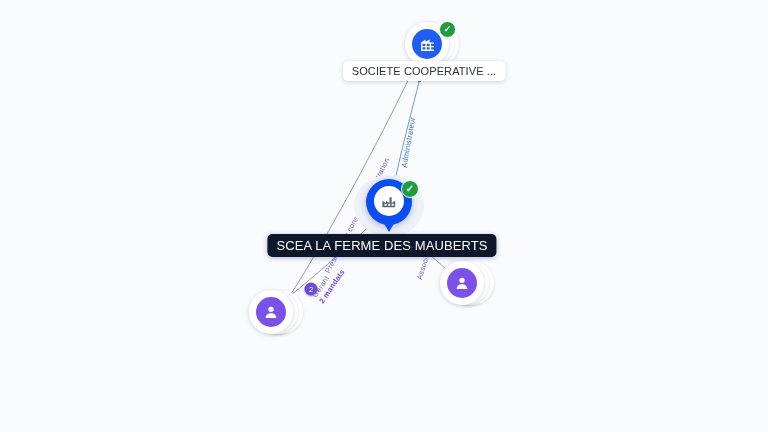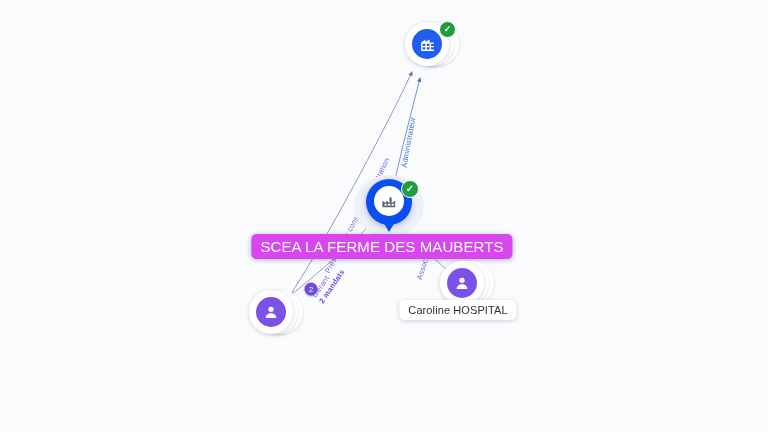--- a/index.html
+++ b/index.html
@@ -85,23 +85,23 @@
     border-radius:5px;
     padding:4px 9px;
     font-size:11px;
     letter-spacing:.1px;
   }
   .label-plain{
     background:#ffffff;color:#2c3038;
     box-shadow:0 1px 4px rgba(40,50,80,.22);
   }
   .label-focus{
-    background:#d946ef;color:#ffffff;
+    background:#0f172a;color:#ffffff;
     box-shadow:0 1px 5px rgba(20,50,130,.35);
-    font-size:15px;
+    font-size:13px;
   }
 
   
   .edge-label{
     position:absolute;
     font-size:7.5px;
     white-space:nowrap;
     transform-origin:left center;
     letter-spacing:.2px;
   }
@@ -162,20 +162,21 @@
       <div class="disc">
         <div class="inner-circle inner-blue">
           <svg width="17" height="17" viewBox="0 0 24 24" fill="#ffffff">
             <path d="M3 21V9l6-4v3l6-3v4h6v12H3zm2-2h4v-3H5v3zm0-5h4v-3H5v3zm6 5h4v-3h-4v3zm0-5h4v-3h-4v3zm6 5h4v-3h-4v3zm0-5h4v-3h-4v3z"></path>
           </svg>
         </div>
       </div>
       <div class="check">✓</div>
     </div>
   </div>
+  <div class="label label-plain" style="left:424px;top:61px;">SOCIETE COOPERATIVE ...</div>
 
   <div class="node" style="left:389px;top:214px;">
     <div class="pin-wrap">
       <div class="pin-halo"></div>
       <div class="pin"></div>
       <div class="pin-core">
         <svg width="17" height="17" viewBox="0 0 24 24" fill="#5a6472">
           <path d="M2 20V11l5 3V11l5 3V6h3v8l5-3v9H2zm3-2h3v-3H5v3zm5 0h3v-3h-3v3zm5 0h3v-3h-3v3z"></path>
         </svg>
       </div>
@@ -206,15 +207,14 @@
       <div class="disc">
         <div class="inner-circle inner-purple">
           <svg width="16" height="16" viewBox="0 0 24 24" fill="#ffffff">
             <circle cx="12" cy="8" r="4"></circle>
             <path d="M4 21c0-4.4 3.6-7 8-7s8 2.6 8 7H4z"></path>
           </svg>
         </div>
       </div>
     </div>
   </div>
-  <div class="label label-plain" style="left:458px;top:300px;">Caroline HOSPITAL</div>
 
 </div>
 
 </body></html>

